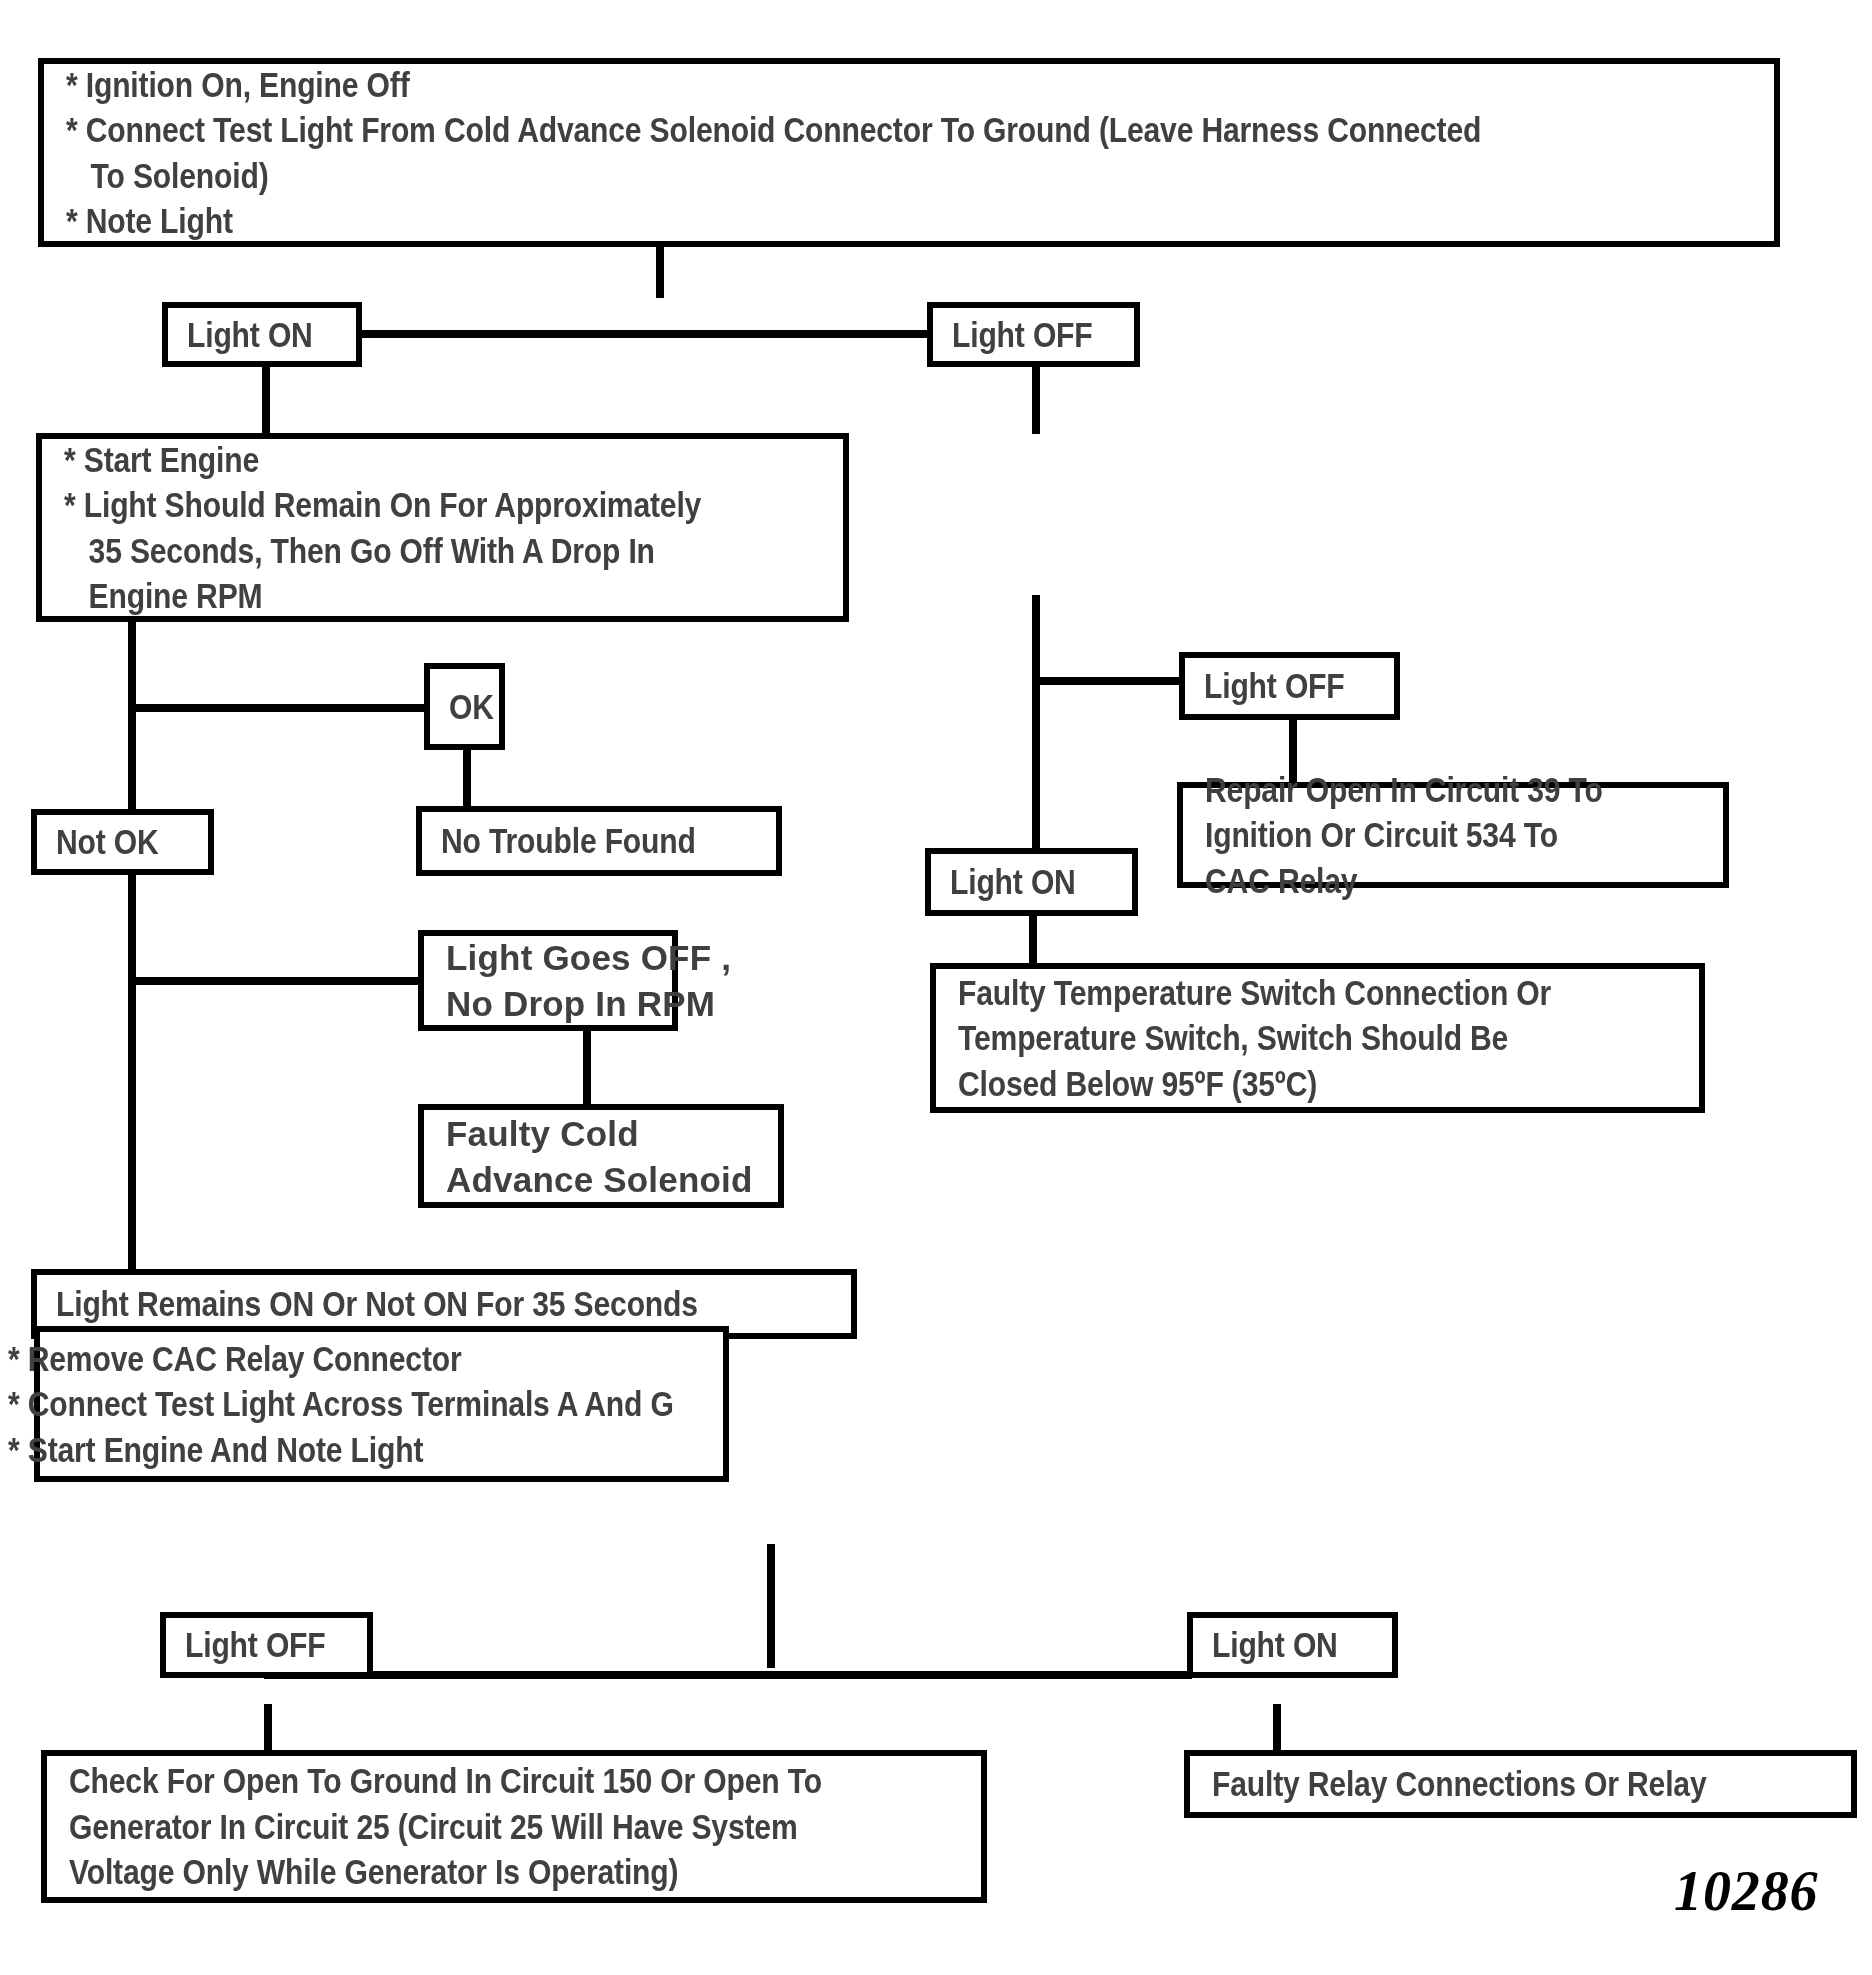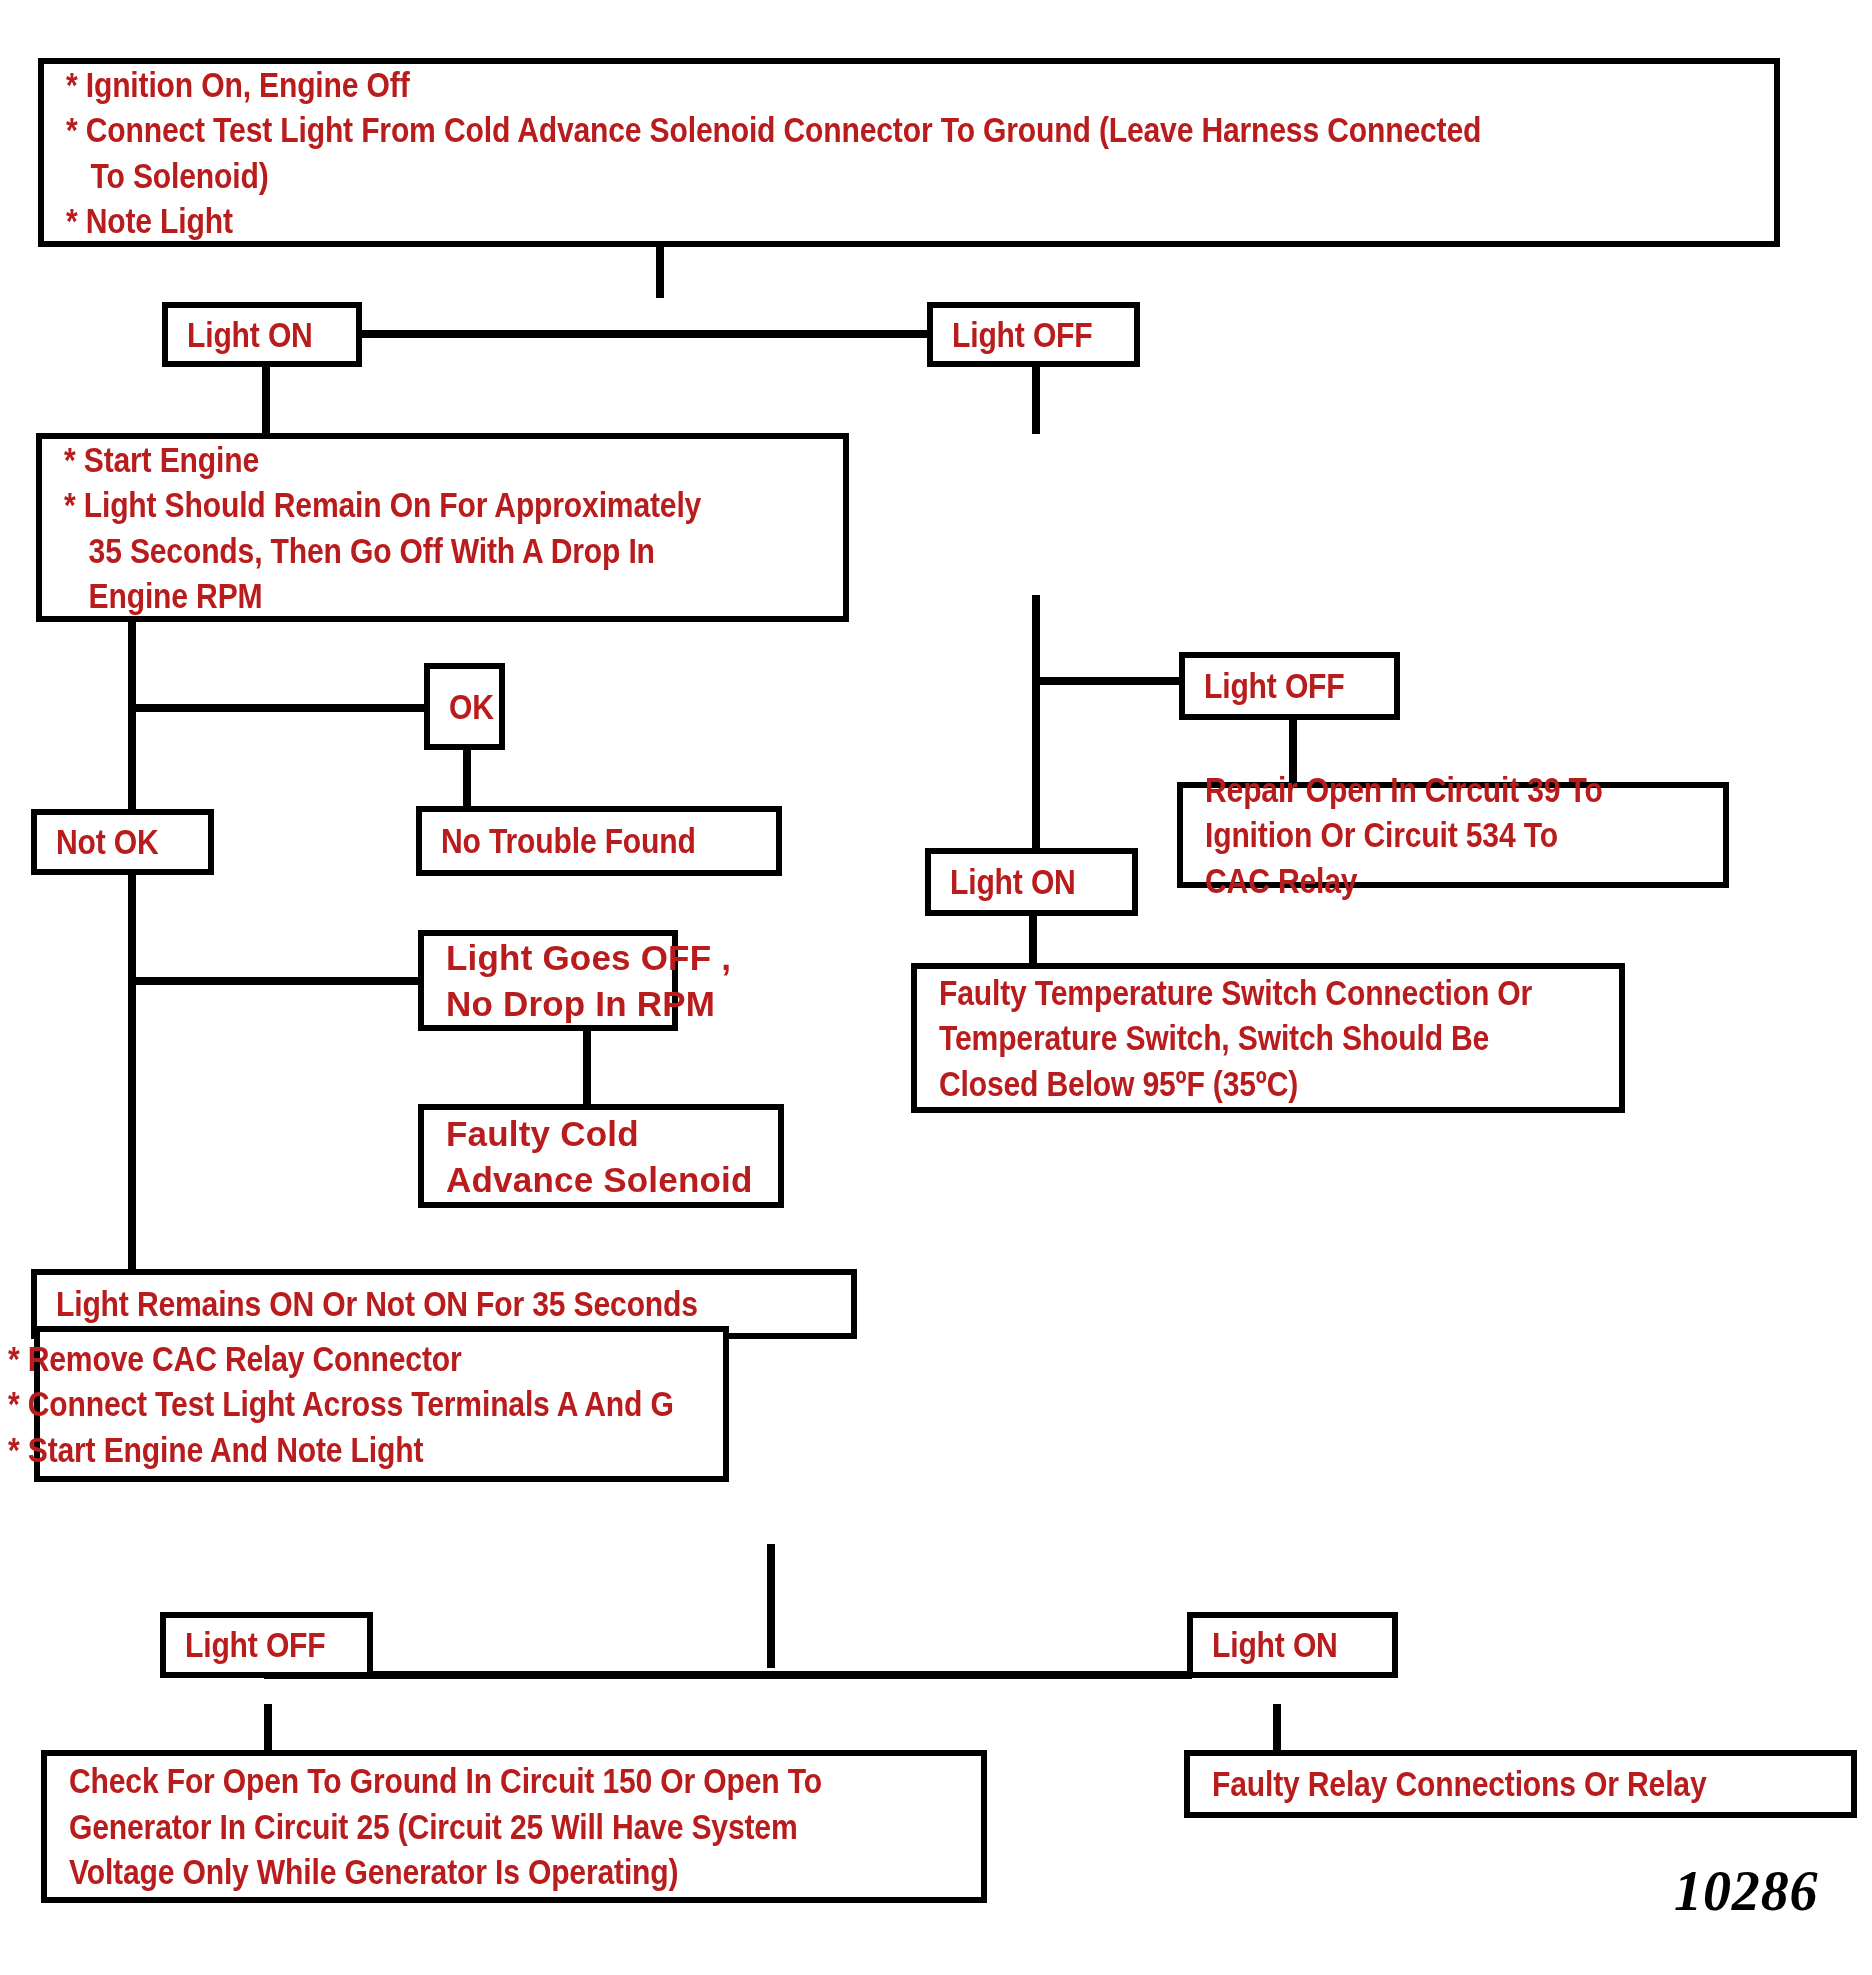--- a/index.html
+++ b/index.html
@@ -14,21 +14,21 @@
     background: #ffffff;
     font-family: "Liberation Sans", sans-serif;
     overflow: hidden;
   }
   
   .box {
     position: absolute;
     box-sizing: border-box;
     background: #ffffff;
     border: 6px solid #000000;
-    color: #b91c1c;
+    color: #404040;
     font-weight: bold;
     display: flex;
     flex-direction: column;
     justify-content: center;
     z-index: 3;
   }
   .box .txt {
     white-space: pre;
     line-height: 1.30;
     font-size: 35px;
@@ -164,21 +164,21 @@
   <div class="box cond pad-l" style="left:925px; top:848px; width:213px; height:68px;">
     <div class="txt">Light ON</div>
   </div>
 
   <div class="box cond pad-l-lg" style="left:1177px; top:782px; width:552px; height:106px;">
     <div class="txt">Repair Open In Circuit 39 To
 Ignition Or Circuit 534 To
 CAC Relay</div>
   </div>
 
-  <div class="box cond pad-l-lg" style="left:911px; top:963px; width:714px; height:150px;">
+  <div class="box cond pad-l-lg" style="left:930px; top:963px; width:775px; height:150px;">
     <div class="txt">Faulty Temperature Switch Connection Or
 Temperature Switch, Switch Should Be
 Closed Below 95ºF (35ºC)</div>
   </div>
 
   <div class="box cond pad-l" style="left:31px; top:1269px; width:826px; height:70px;">
     <div class="txt">Light Remains ON Or Not ON For 35 Seconds</div>
   </div>
 
   <div class="box cond pad-l-lg" style="left:34px; top:1326px; width:695px; height:156px;align-items:center;">

